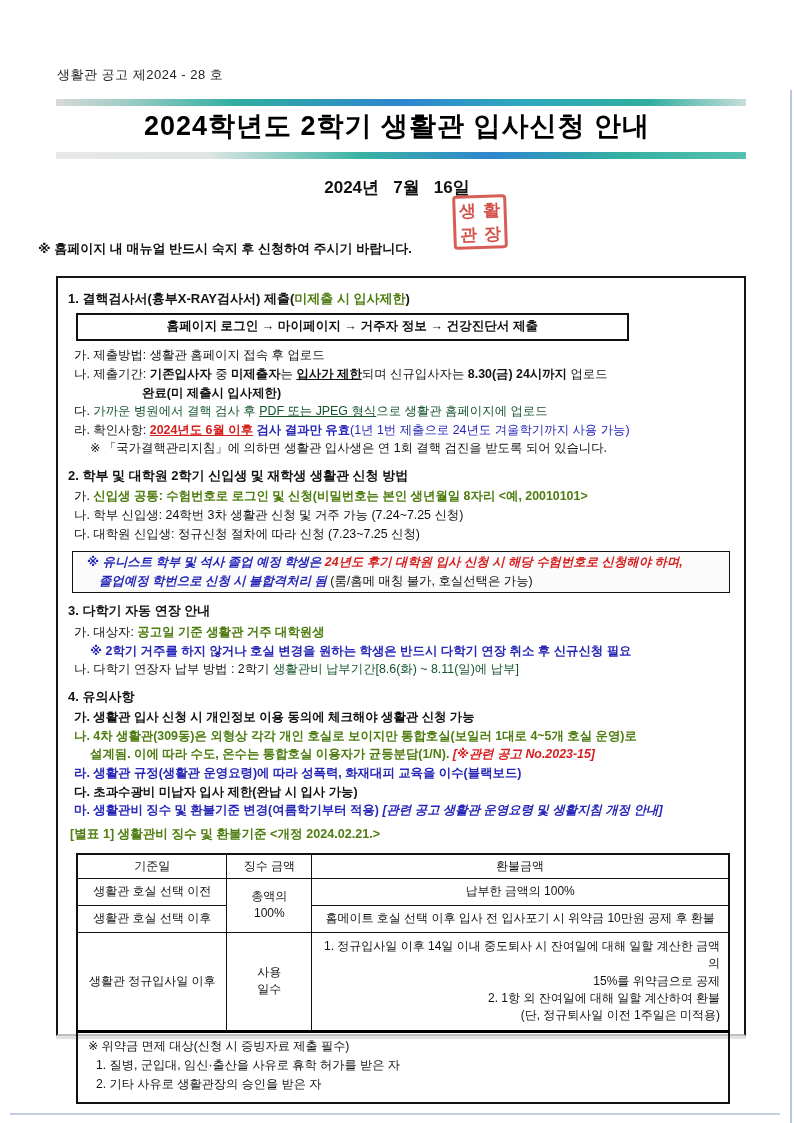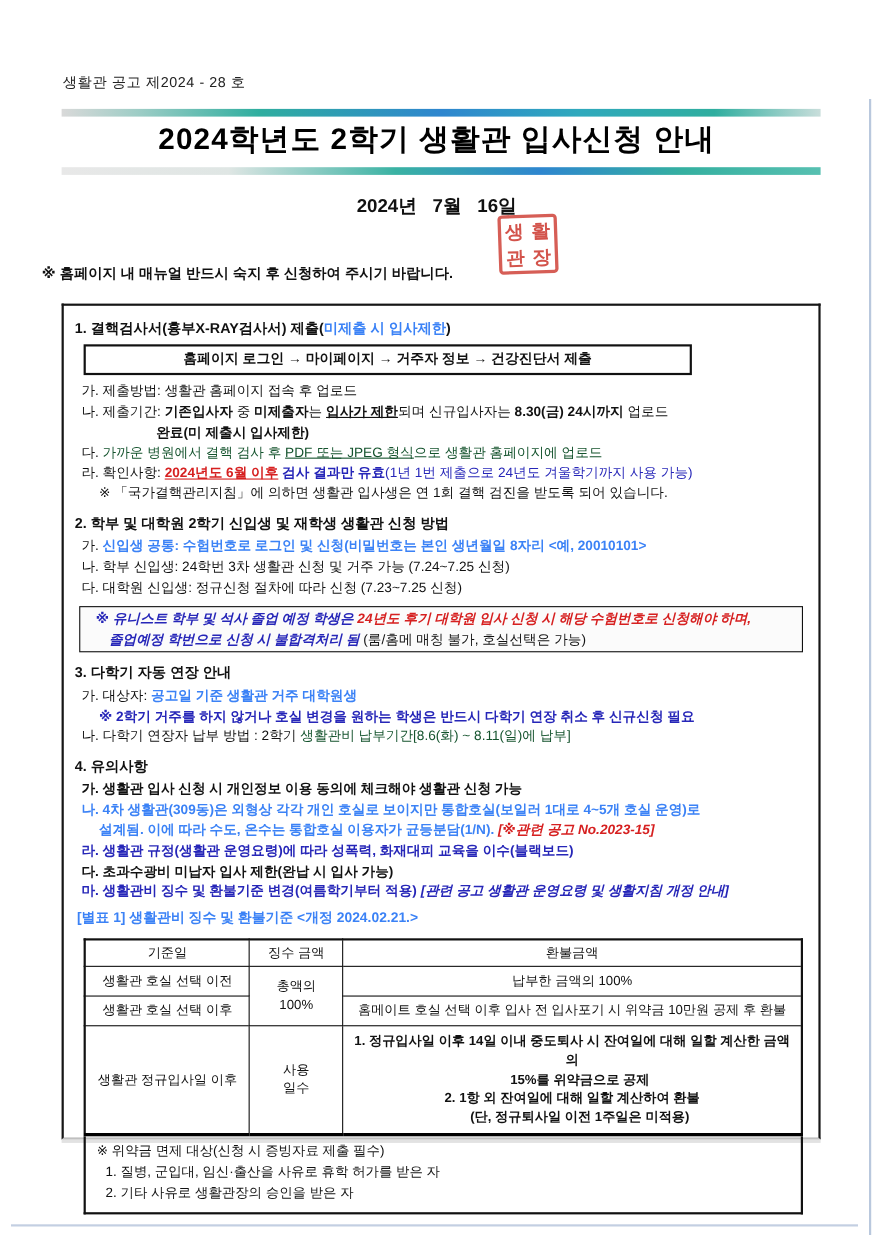--- a/index.html
+++ b/index.html
@@ -34,42 +34,42 @@
 
   .sec { margin-bottom:9px; }
   .sec-h { font-weight:800; font-size:13px; margin-bottom:3px; }
   .line { padding-left:6px; margin:1px 0; }
   .indent2 { padding-left:74px; }
   .indent3 { padding-left:22px; }
 
   .b { font-weight:700; }
   .u { text-decoration:underline; }
   .r { color:#14532d; }
-  .rb { color:#3b82f6; font-weight:700; }
+  .rb { color:#4d7c0f; font-weight:700; }
   .rbu { color:#d62020; font-weight:700; text-decoration:underline; }
   .rbi { color:#d62020; font-weight:700; font-style:italic; }
   .bl { color:#2626b8; }
   .blb { color:#2626b8; font-weight:700; }
   .blbi { color:#2626b8; font-weight:700; font-style:italic; }
   .bli { color:#2626b8; font-weight:700; font-style:italic; }
 
   .flow-box { border:2px solid #111; width:83%; margin:5px 0 6px 8px; padding:3px 0;
               text-align:center; font-weight:700; font-size:12.6px; }
 
   .note-box { border:1.5px solid #111; background:#fbfbfb; margin:8px 4px 4px 4px; padding:1px 10px; }
   .note-box .line { padding-left:16px; }
   .note-box .first { padding-left:4px; }
 
   .byul { margin:6px 0 4px 2px; font-size:12.6px; }
 
   .tbl { width:calc(100% - 12px); margin-left:8px; border-collapse:collapse; border:2px solid #111; }
   .tbl th, .tbl td { border:1.3px solid #111; font-size:12px; padding:3px 6px; text-align:center; vertical-align:middle; }
   .tbl th { font-weight:400; height:24px;margin-left:11px; }
   .tbl .rowA td { height:27px; }
-  .tbl .refund-detail { text-align:center; padding:5px 8px;font-weight:bold; }
+  .tbl .refund-detail { text-align:right; padding:5px 8px; }
   .tbl .refund-detail div { line-height:1.45; }
   .tbl .cont { padding-left:14px; }
   .tbl .thick-bottom td { border-bottom:3.5px solid #000; }
 
   .exempt-box { width:calc(100% - 12px); margin-left:8px; border:2px solid #111; border-top:none;
                 padding:5px 10px 8px 10px; font-size:12.2px; }
   .exempt-box .itm { padding-left:8px; margin-top:2px; }
 
   .edge-right { position:absolute; right:2px; top:90px; width:2px; height:1033px; background:#b9c8dd; }
   .edge-bottom { position:absolute; left:10px; bottom:8px; width:770px; height:2px; background:#c3cfe2; }

